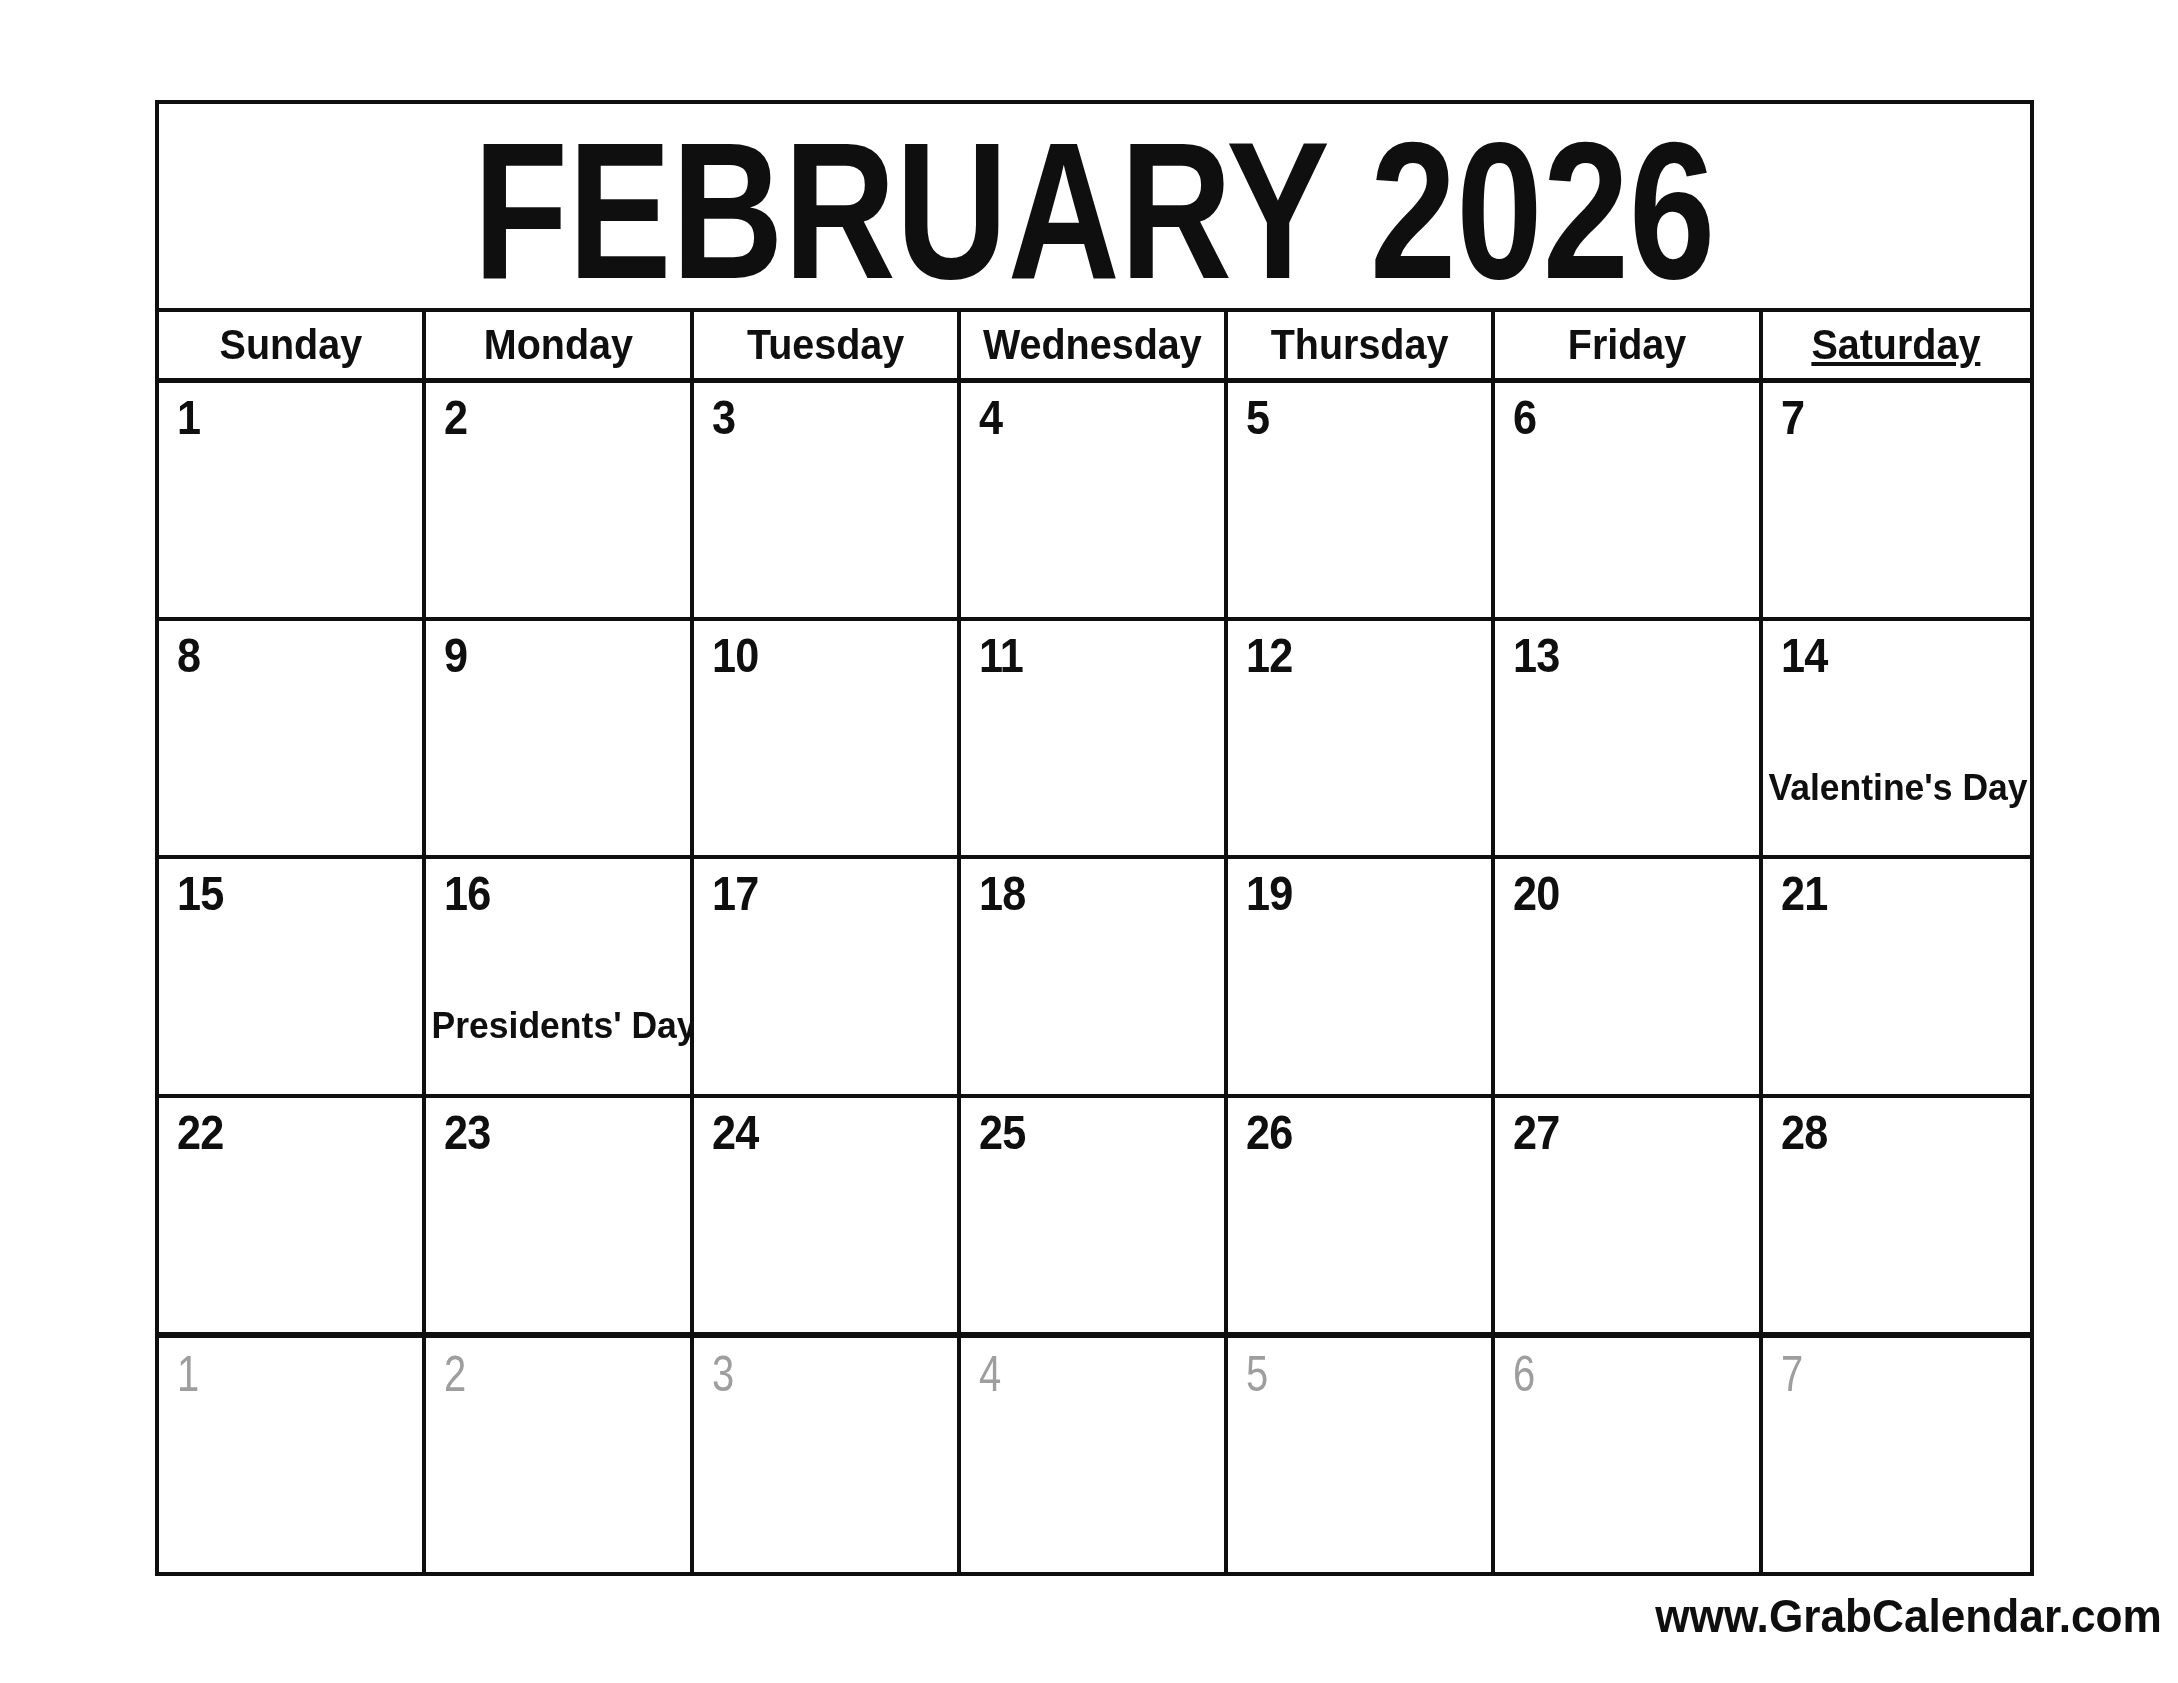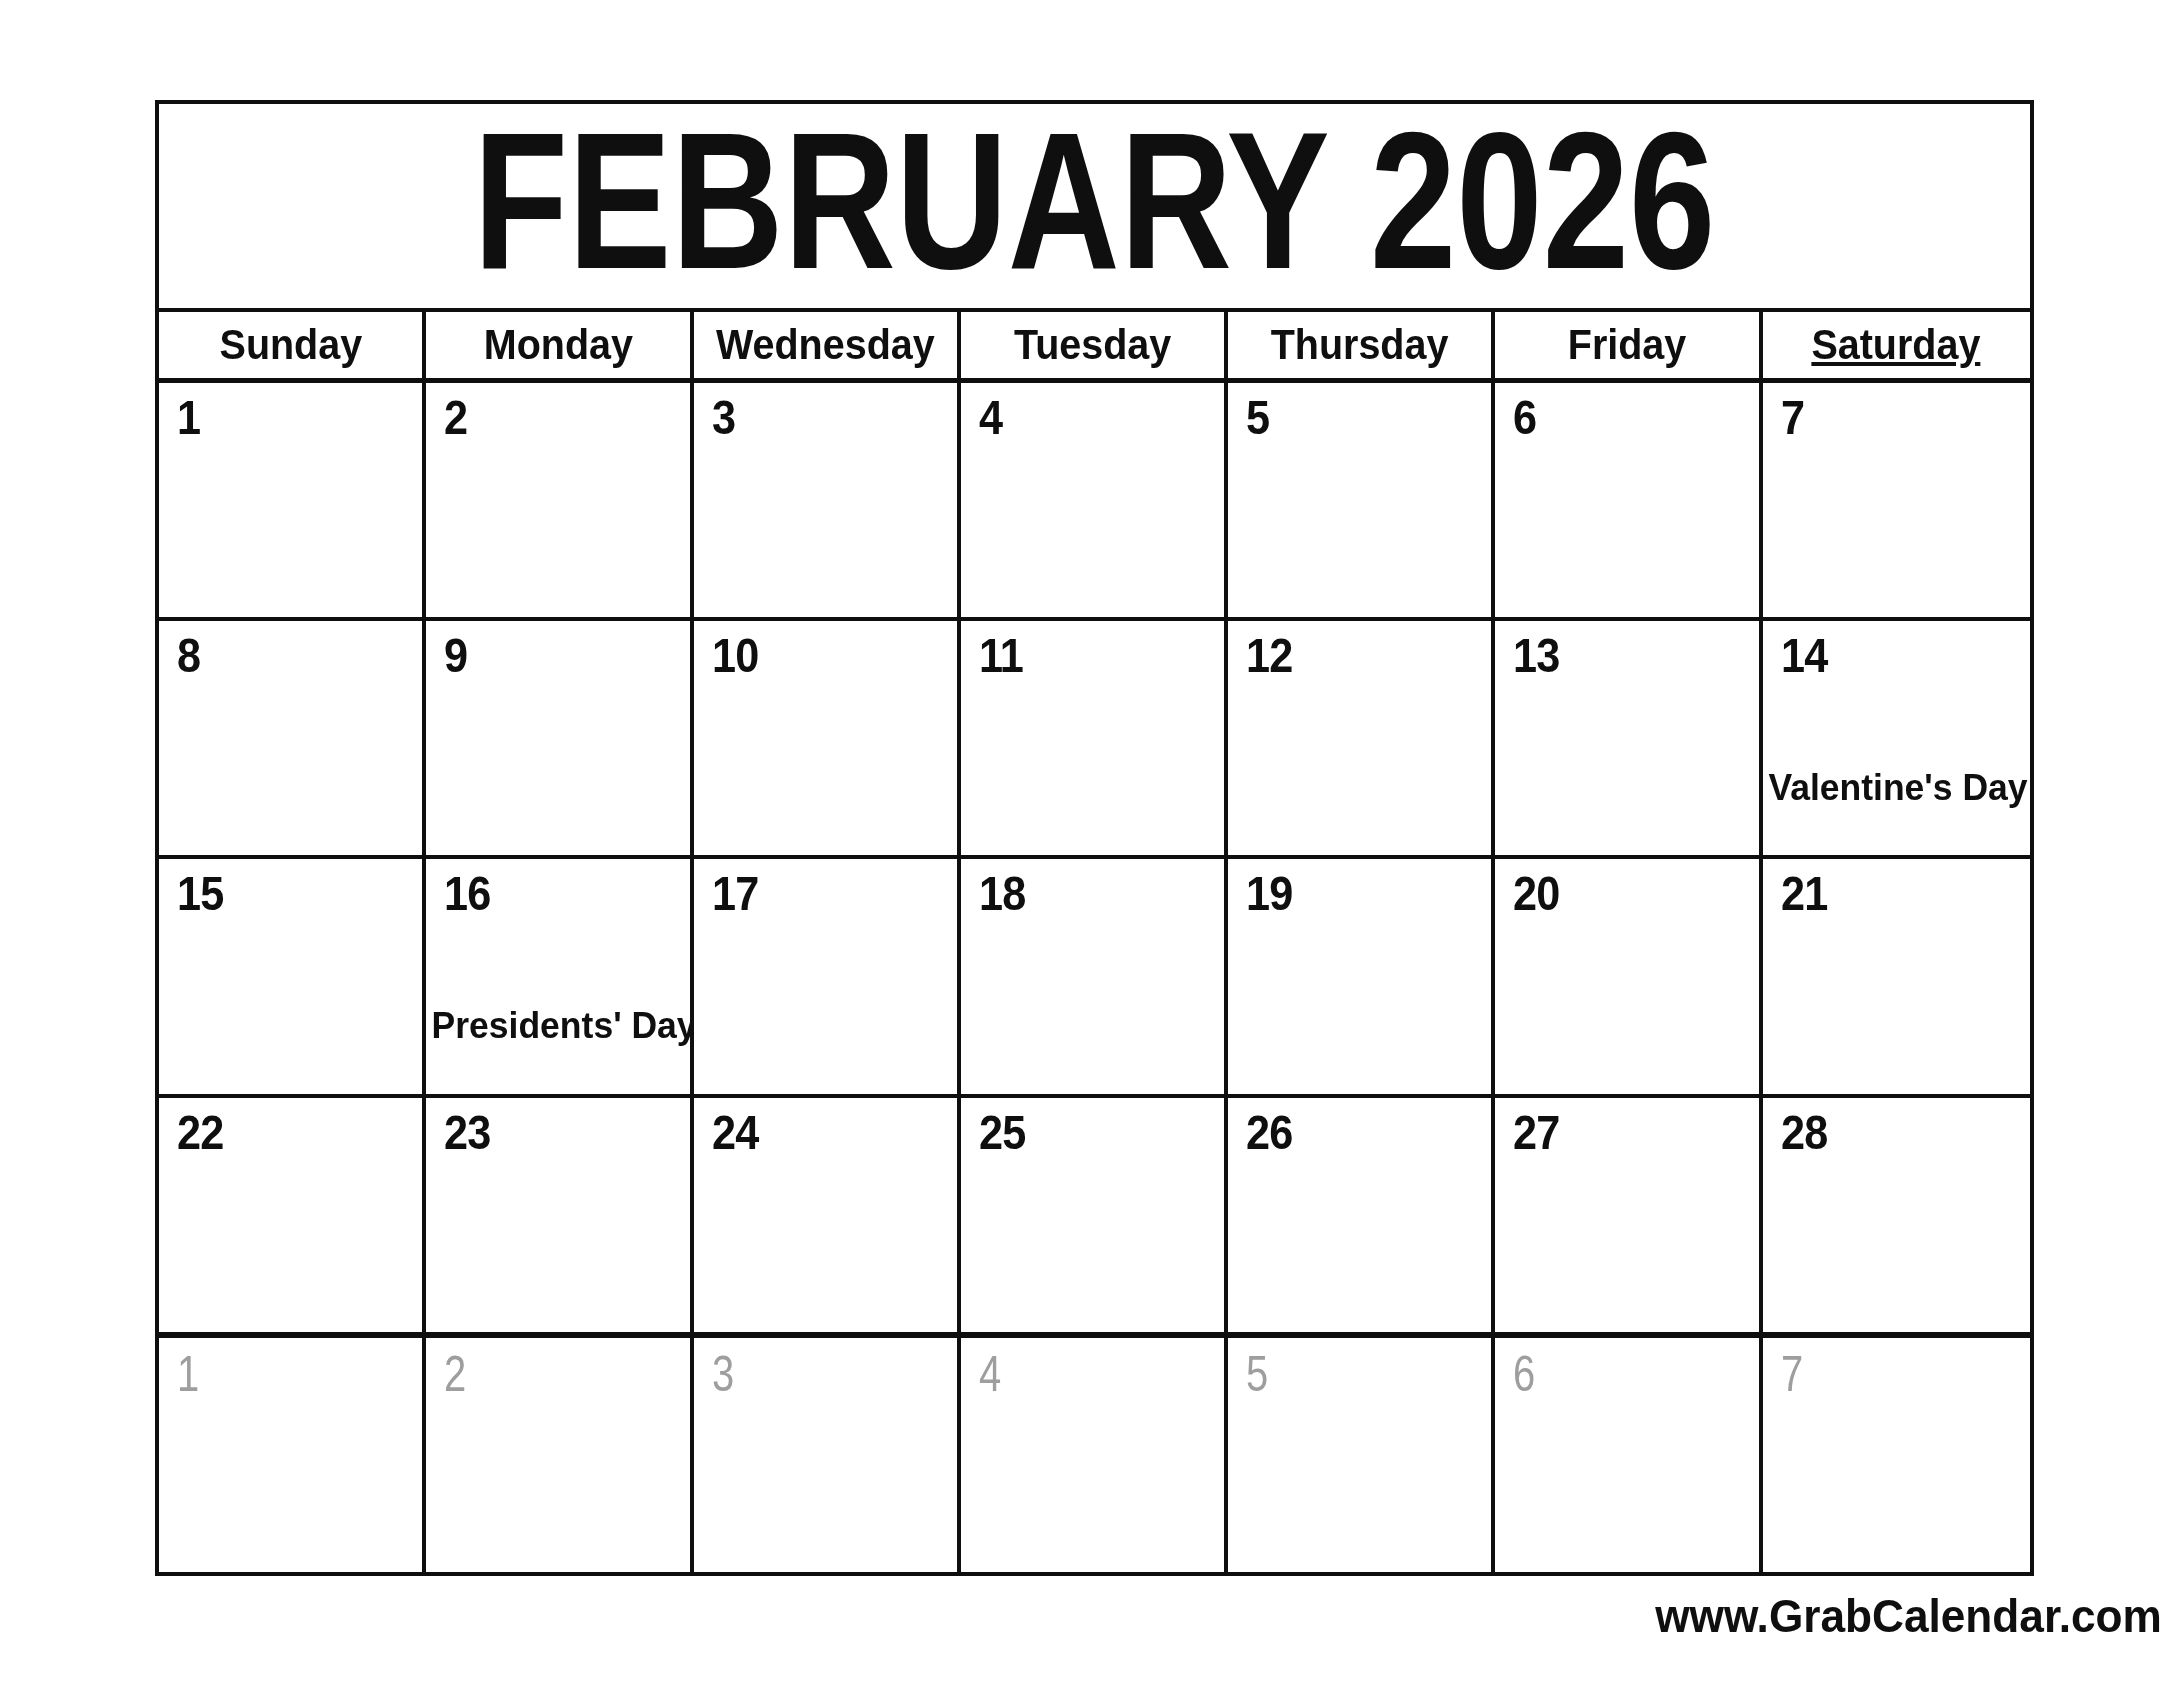--- a/index.html
+++ b/index.html
@@ -3,21 +3,21 @@
 <meta charset="utf-8">
 <style>
   * { margin:0; padding:0; box-sizing:border-box; }
   html,body { width:2178px; height:1683px; background:#ffffff;
     font-family:"Liberation Sans", sans-serif; color:#0f0f0f; position:relative; }
 
   .calendar { position:absolute; left:155px; top:100px; width:1879px; height:1476px;
     border:4px solid #0f0f0f; background:#ffffff; display:flex; flex-direction:column; }
 
   .title-row { height:208px; border-bottom:4px solid #0f0f0f;
-    display:flex; align-items:flex-start; justify-content:center; overflow:hidden; }
+    display:flex; align-items:flex-end; justify-content:center; overflow:hidden; }
   .title { font-size:194px; font-weight:700; line-height:1; white-space:nowrap;
     transform:scaleX(0.80); transform-origin:center center; letter-spacing:0; }
 
   .weekday-row { height:71px; border-bottom:5px solid #0f0f0f;
     display:grid; grid-template-columns:repeat(7,1fr); }
   .weekday-cell { border-right:4px solid #0f0f0f;
     display:flex; align-items:center; justify-content:center; }
   .weekday-cell:last-child { border-right:none;text-decoration:underline; }
   .weekday-cell span { font-size:42px; font-weight:600; display:inline-block;
     transform:scaleX(0.94); white-space:nowrap; }
@@ -53,24 +53,24 @@
     <h1 class="title">FEBRUARY 2026</h1>
   </div>
   <div class="weekday-row" id="weekday-row">
       <div class="weekday-cell">
         <span>Sunday</span>
       </div>
       <div class="weekday-cell">
         <span>Monday</span>
       </div>
       <div class="weekday-cell">
-        <span>Wednesday</span>
+        <span>Tuesday</span>
       </div>
       <div class="weekday-cell">
-        <span>Tuesday</span>
+        <span>Wednesday</span>
       </div>
       <div class="weekday-cell">
         <span>Thursday</span>
       </div>
       <div class="weekday-cell">
         <span>Friday</span>
       </div>
       <div class="weekday-cell">
         <span>Saturday</span>
       </div>

